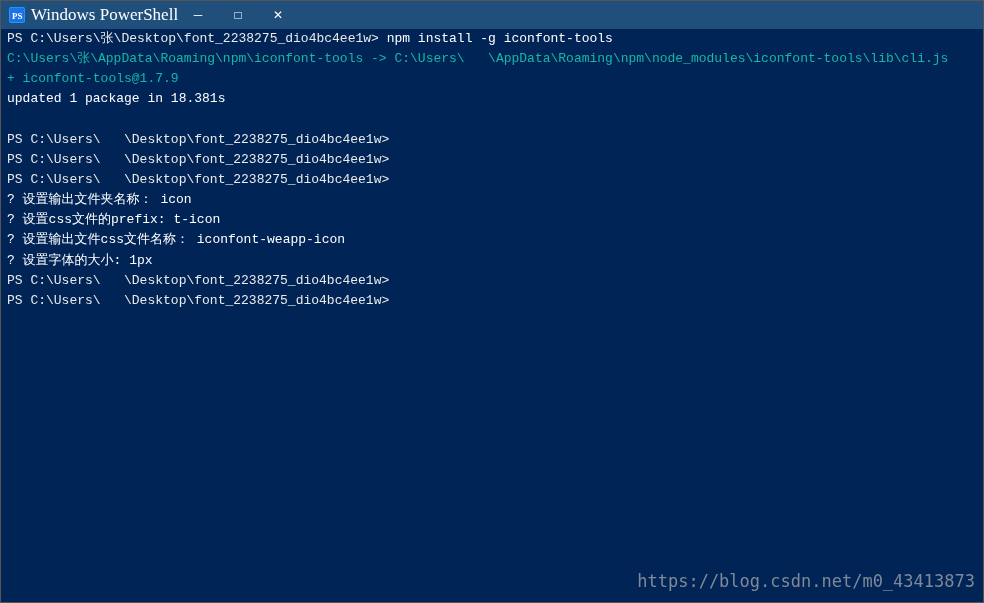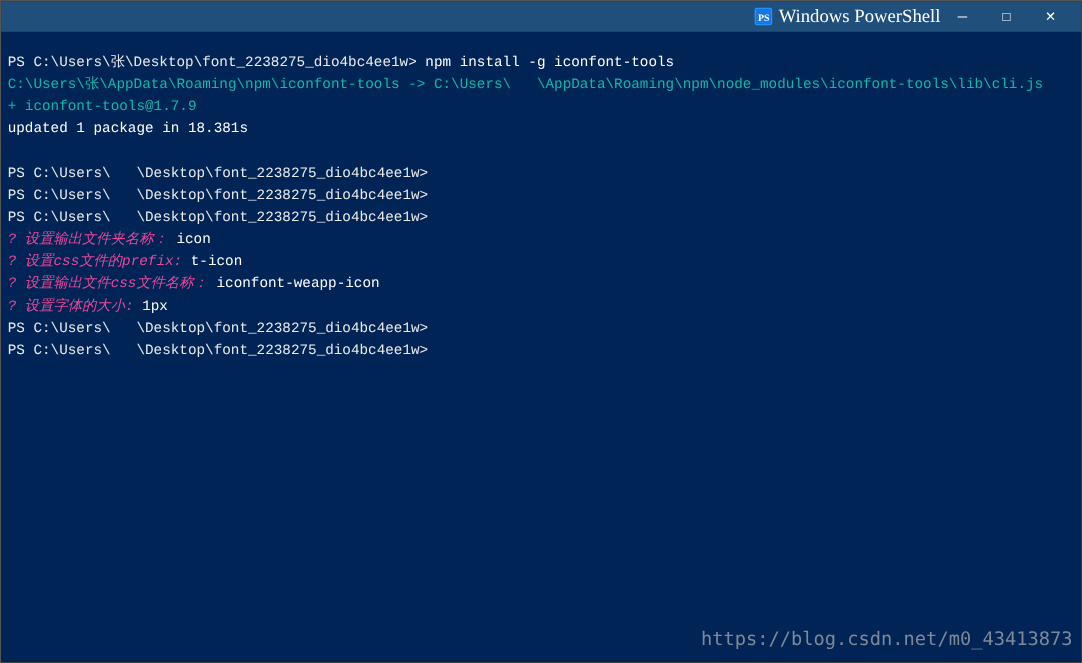--- a/index.html
+++ b/index.html
@@ -20,21 +20,21 @@
       border: 1px solid #555;
     }
 
     .titlebar {
       background: #1f4f7a;
       height: 28px;
       display: flex;
       align-items: center;
       padding: 0 8px;
       flex-shrink: 0;
-      justify-content: flex-end;
+      justify-content: flex-start;
     }
 
     .titlebar-left {
       display: flex;
       align-items: center;
       gap: 6px;
     }
 
     .titlebar-icon {
       width: 16px;
@@ -69,37 +69,37 @@
       justify-content: center;
       color: white;
       font-size: 12px;
       cursor: pointer;
       font-family: 'Segoe UI', sans-serif;
     }
 
     .terminal {
       background: #012456;
       flex: 1;
-      padding: 18px 6px;
+      padding: 0 6px;
       overflow: hidden;
       color: #c0c0c0;
       line-height: 1.55;
       position: relative;
     }
 
     .line {
       white-space: pre;
       font-size: 13px;
     }
 
     .ps-prompt { color: #eaeaea; }
     .ps-white { color: #ffffff; }
     .ps-cyan { color: #ffffff; }
     .ps-gray { color: #14b8a6; }
-    .ps-question { color: #ec4899; font-style: italic; }
+    .ps-question { color: #ffffff; }
 
     .watermark {
       position: absolute;
       bottom: 8px;
       right: 8px;
       color: rgba(180, 180, 180, 0.7);
       font-size: 17px;
       font-family: 'Consolas', monospace;
     }
   </style>

